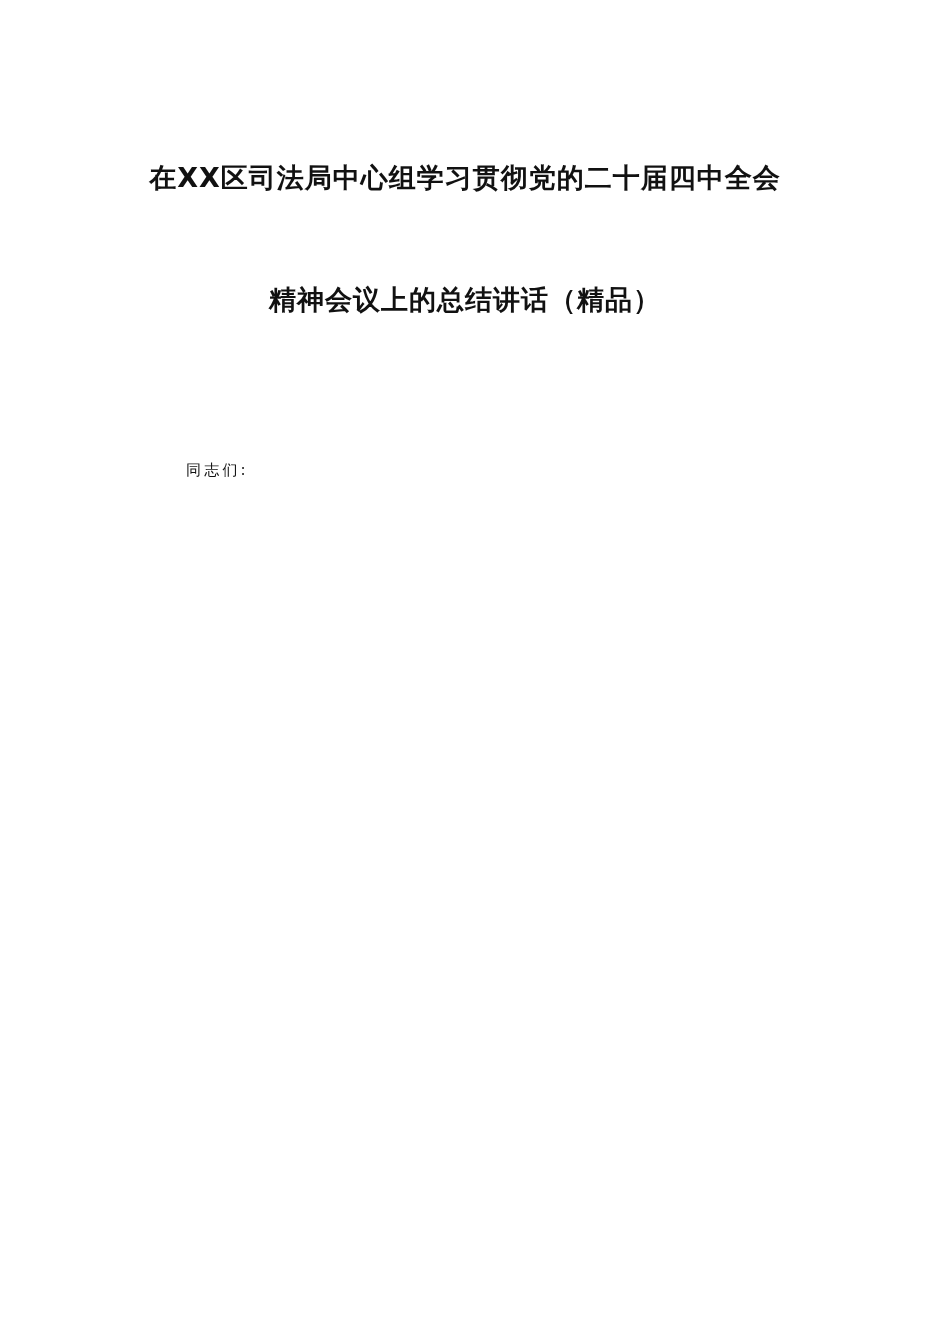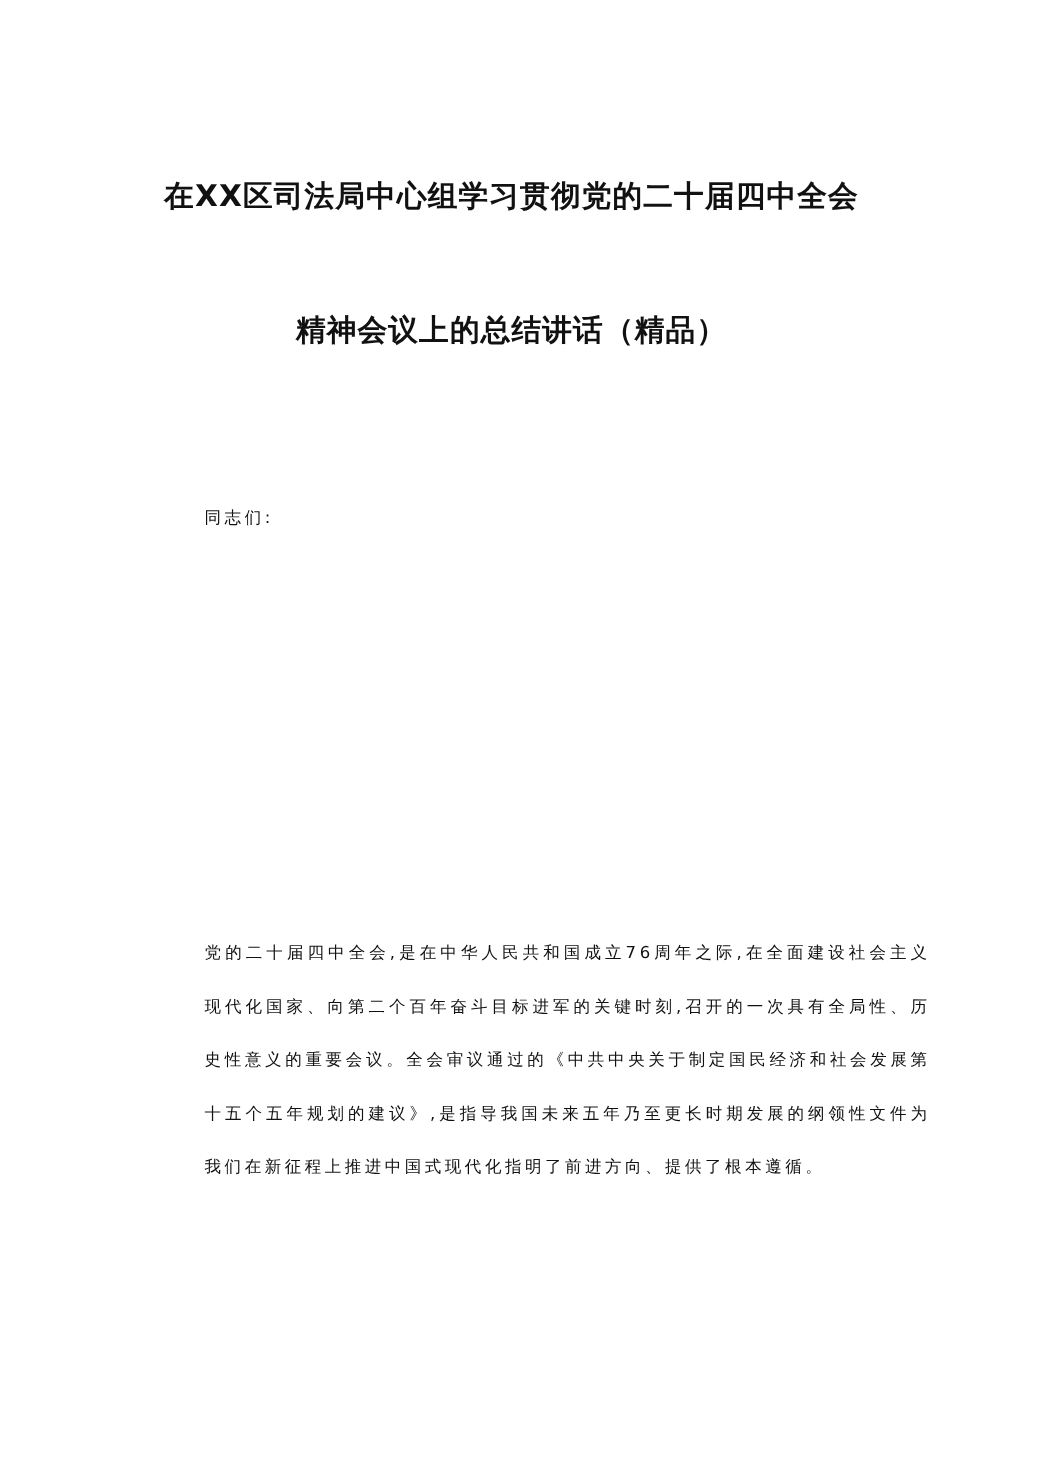--- a/index.html
+++ b/index.html
@@ -52,14 +52,13 @@
 </head>
 <body>
 
 <div class="page">
   <div class="title-line l1">在XX区司法局中心组学习贯彻党的二十届四中全会</div>
   <div class="title-line l2">精神会议上的总结讲话（精品）</div>
 
   <div class="body-text salutation">同志们:</div>
 
 
-  <div class="body-text para2">党的二十届四中全会,是在中华人民共和国成立76周年之际,在全面建设社会主义现代化国家、向第二个百年奋斗目标进军的关键时刻,召开的一次具有全局性、历史性意义的重要会议。全会审议通过的《中共中央关于制定国民经济和社会发展第十五个五年规划的建议》,是指导我国未来五年乃至更长时期发展的纲领性文件为我们在新征程上推进中国式现代化指明了前进方向、提供了根本遵循。</div>
 </div>
 
 </body></html>

